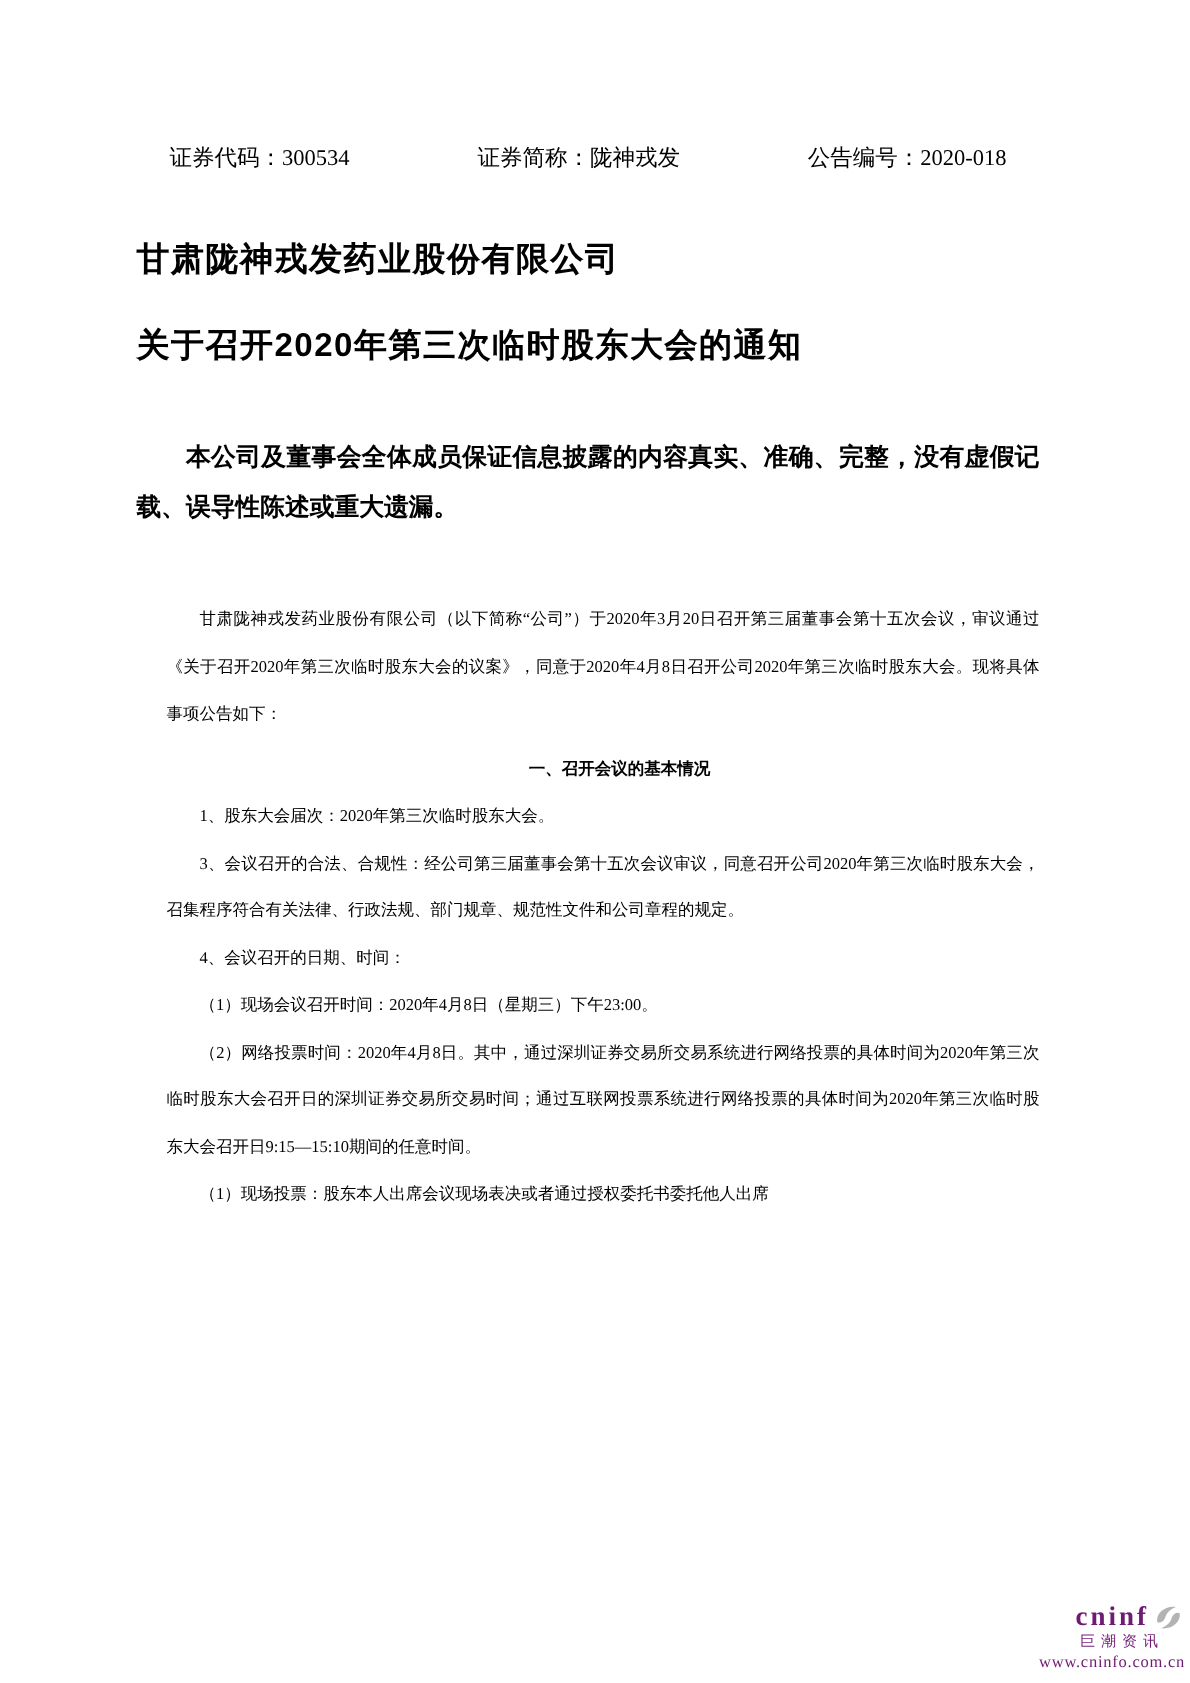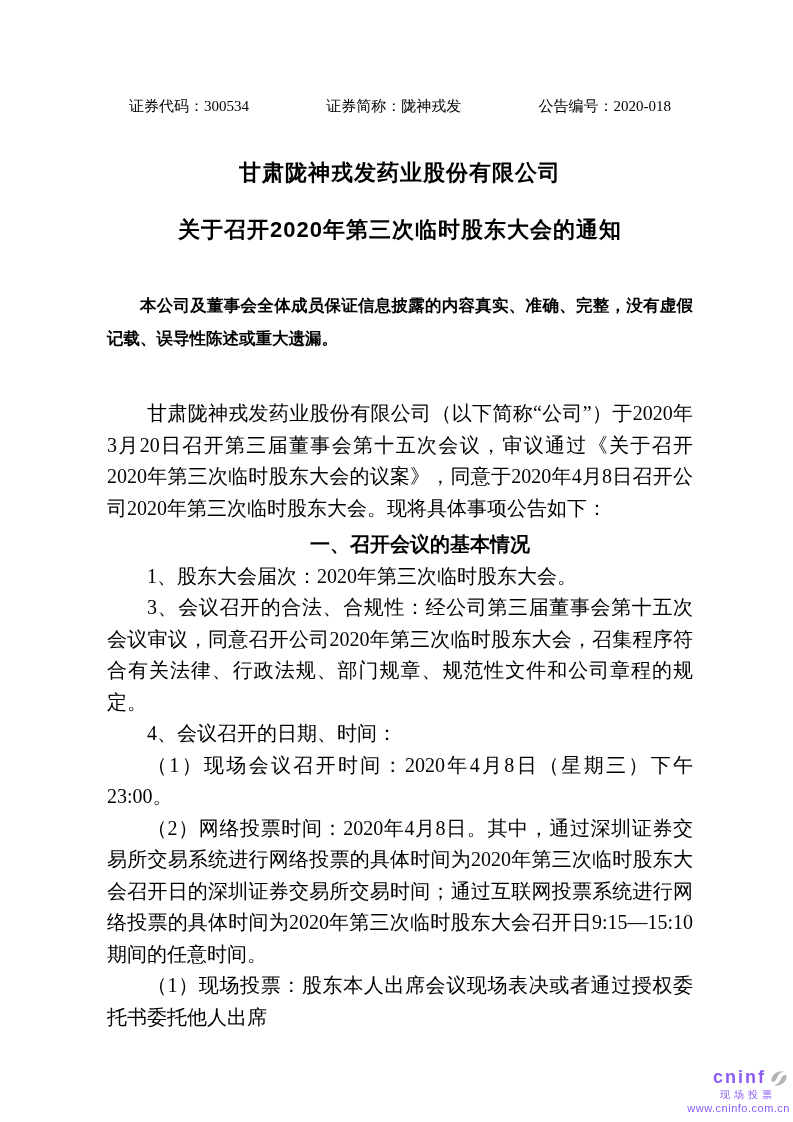--- a/index.html
+++ b/index.html
@@ -11,37 +11,37 @@
     position: relative;
     width: 793px;
     height: 1122px;
     background: #ffffff;
     overflow: hidden;
     font-family: "Liberation Serif", "DejaVu Serif", serif;
     color: #000000;
   }
   .content {
     position: absolute;
-    left: 107px;
+    left: 91px;
     right: 100px;
     top: 0;
   }
   .doc-header {
     display: flex;
     justify-content: space-between;
     margin-top: 96px;
     padding-left: 22px;
     padding-right: 22px;
     font-size: 15px;
     line-height: 20px;
     white-space: nowrap;
   }
   .title-block {
     margin-top: 44px;
-    text-align: center;
+    text-align: left;
   }
   .doc-title, .doc-subtitle {
     font-family: "Liberation Sans", "DejaVu Sans", sans-serif;
     font-weight: bold;
     font-size: 22px;
     line-height: 26px;
     letter-spacing: 1px;
   }
   .doc-subtitle {
     margin-top: 31px;
@@ -50,41 +50,42 @@
     margin-top: 46px;
     font-family: "Liberation Sans", "DejaVu Sans", sans-serif;
     font-weight: bold;
     font-size: 16.5px;
     line-height: 33px;
     text-indent: 2em;
     text-align: justify;
   }
   .doc-body {
     margin-top: 43px;
-    font-size: 20px;
+    font-size: 11px;
     line-height: 31.5px;
+    margin-left: 20px;
   }
   .para {
     text-indent: 2em;
     text-align: justify;
     margin: 0;
   }
   .para.heading {
     font-family: "Liberation Sans", "DejaVu Sans", sans-serif;
     font-weight: bold;
     text-align: center;
     margin-top: 5px;
   }
   .watermark {
     position: absolute;
     right: 3px;
     bottom: 8px;
     text-align: right;
-    color: #8b5cf6;
-    font-family: Liberation Sans, sans-serif;
+    color: #701a75;
+    font-family: Liberation Serif, serif;
     line-height: 1.1;
     user-select: none;
   }
   .wm-brand-row {
     display: flex;
     align-items: center;
     justify-content: flex-end;
     gap: 2px;
   }
   .wm-brand {
@@ -144,16 +145,16 @@
   <div class="watermark">
     <div class="wm-brand-row">
       <span class="wm-brand">cninf</span>
       <span class="wm-swirl">
         <svg viewBox="0 0 24 24" width="22" height="20" aria-hidden="true">
           <path d="M3 16 C2 9 9 3 18 4 C12.5 6.2 10.2 9.2 9.2 13 C7.5 16.2 5 17.2 3 16 Z" fill="#b3b3b3"></path>
           <path d="M21 9 C22 16 15 22 6 21 C11.5 18.8 13.8 15.8 14.8 12 C16.5 8.8 19 7.8 21 9 Z" fill="#b3b3b3"></path>
         </svg>
       </span>
     </div>
-    <div class="wm-cn">现场投票</div>
+    <div class="wm-cn">巨潮资讯</div>
     <div class="wm-url">www.cninfo.com.cn</div>
   </div>
 </div>
 
 </body></html>

